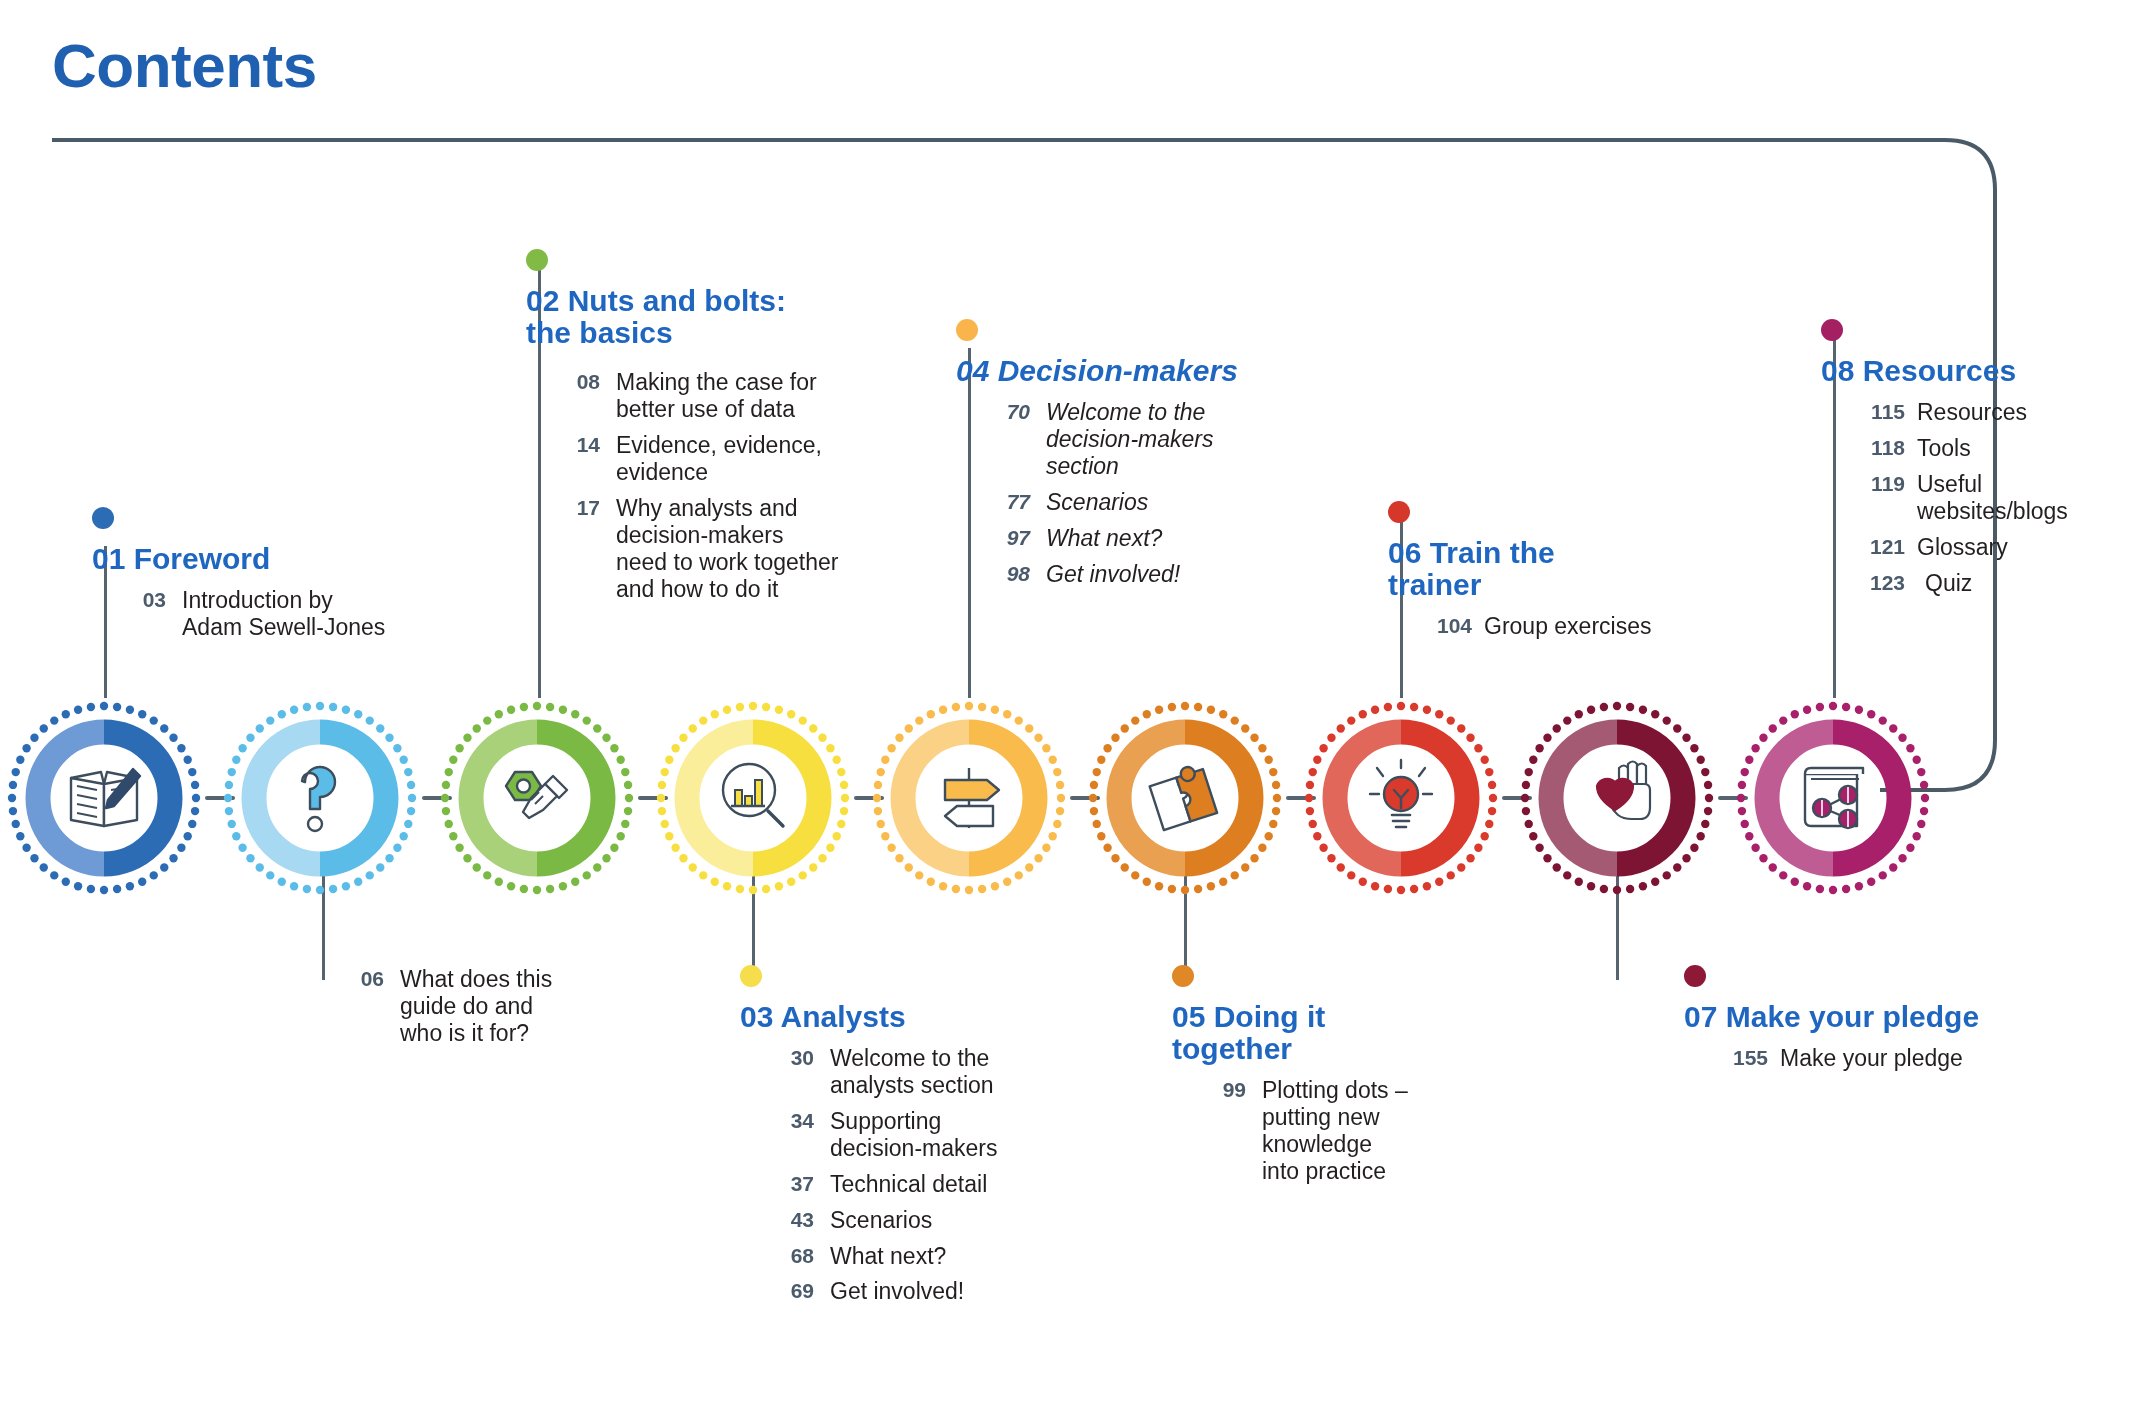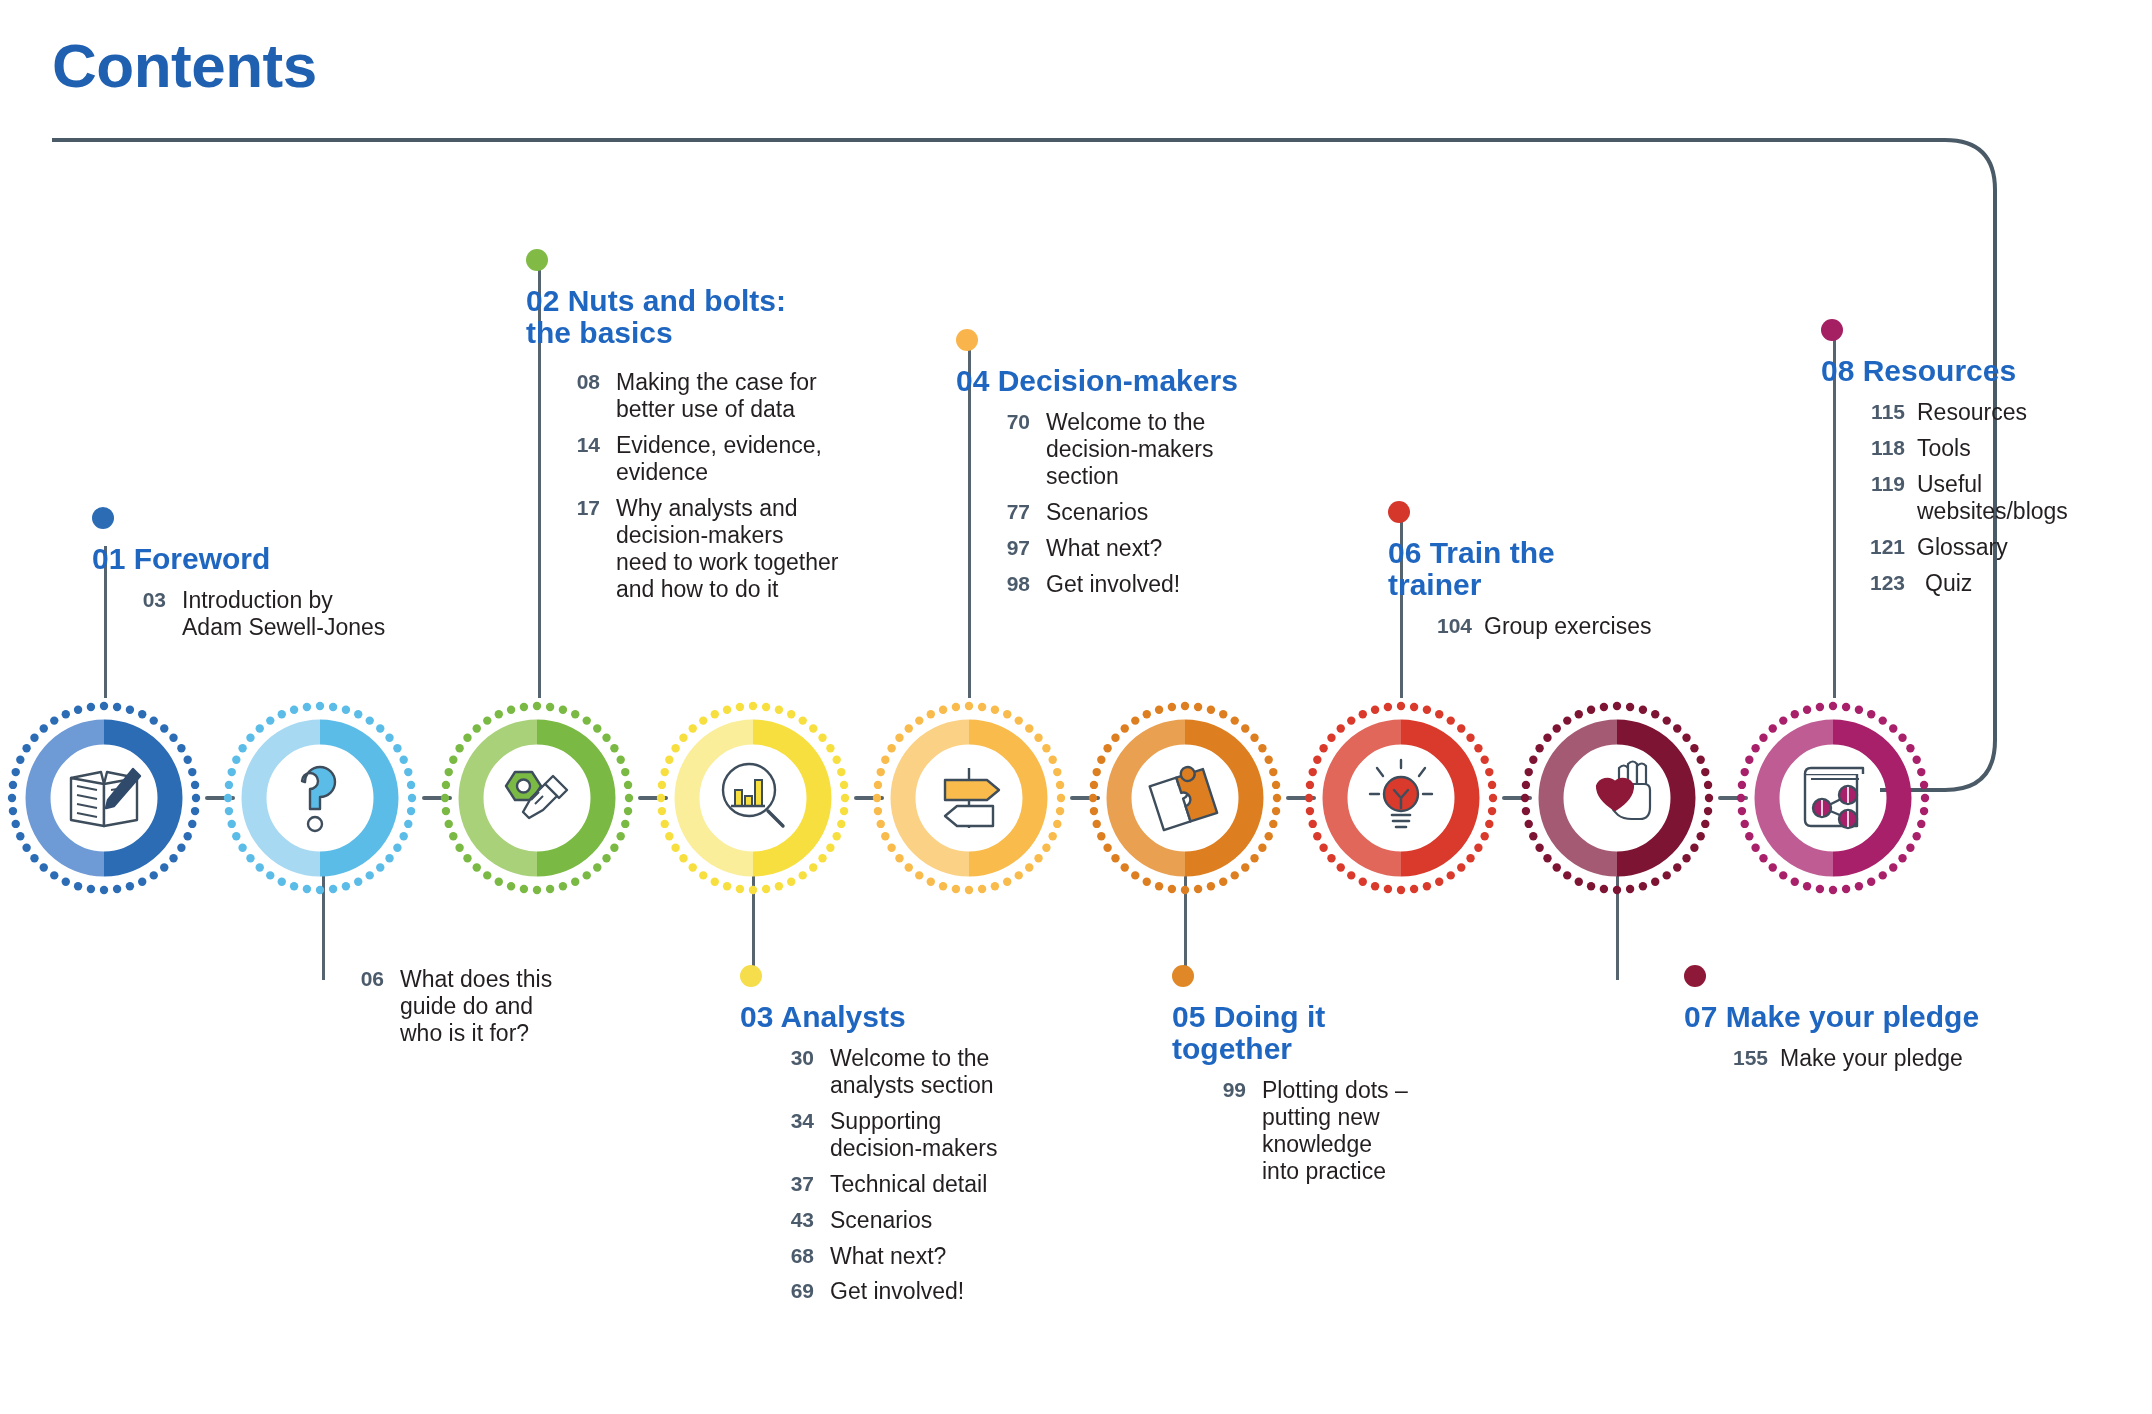--- a/index.html
+++ b/index.html
@@ -158,21 +158,21 @@
         <div class="item-pg" style="width:38px;margin-right:16px;">68</div>
         <div class="item-txt">What next?</div>
       </div>
       <div class="item">
         <div class="item-pg" style="width:38px;margin-right:16px;">69</div>
         <div class="item-txt">Get involved!</div>
       </div>
     </div>
   </div>
 
-  <div class="sec" style="left:956px;top:318px;width:330px;">
+  <div class="sec" style="left:956px;top:308px;width:330px;font-style:italic;">
     <div class="sec-head">
       <div class="dot" style="background:#f9b54b;"></div>
       <div class="sec-title">04 Decision-makers</div>
     </div>
     <div class="sec-items" style="margin-left:36px;">
       <div class="item">
         <div class="item-pg" style="width:38px;margin-right:16px;">70</div>
         <div class="item-txt">Welcome to the
 decision-makers
 section</div>

